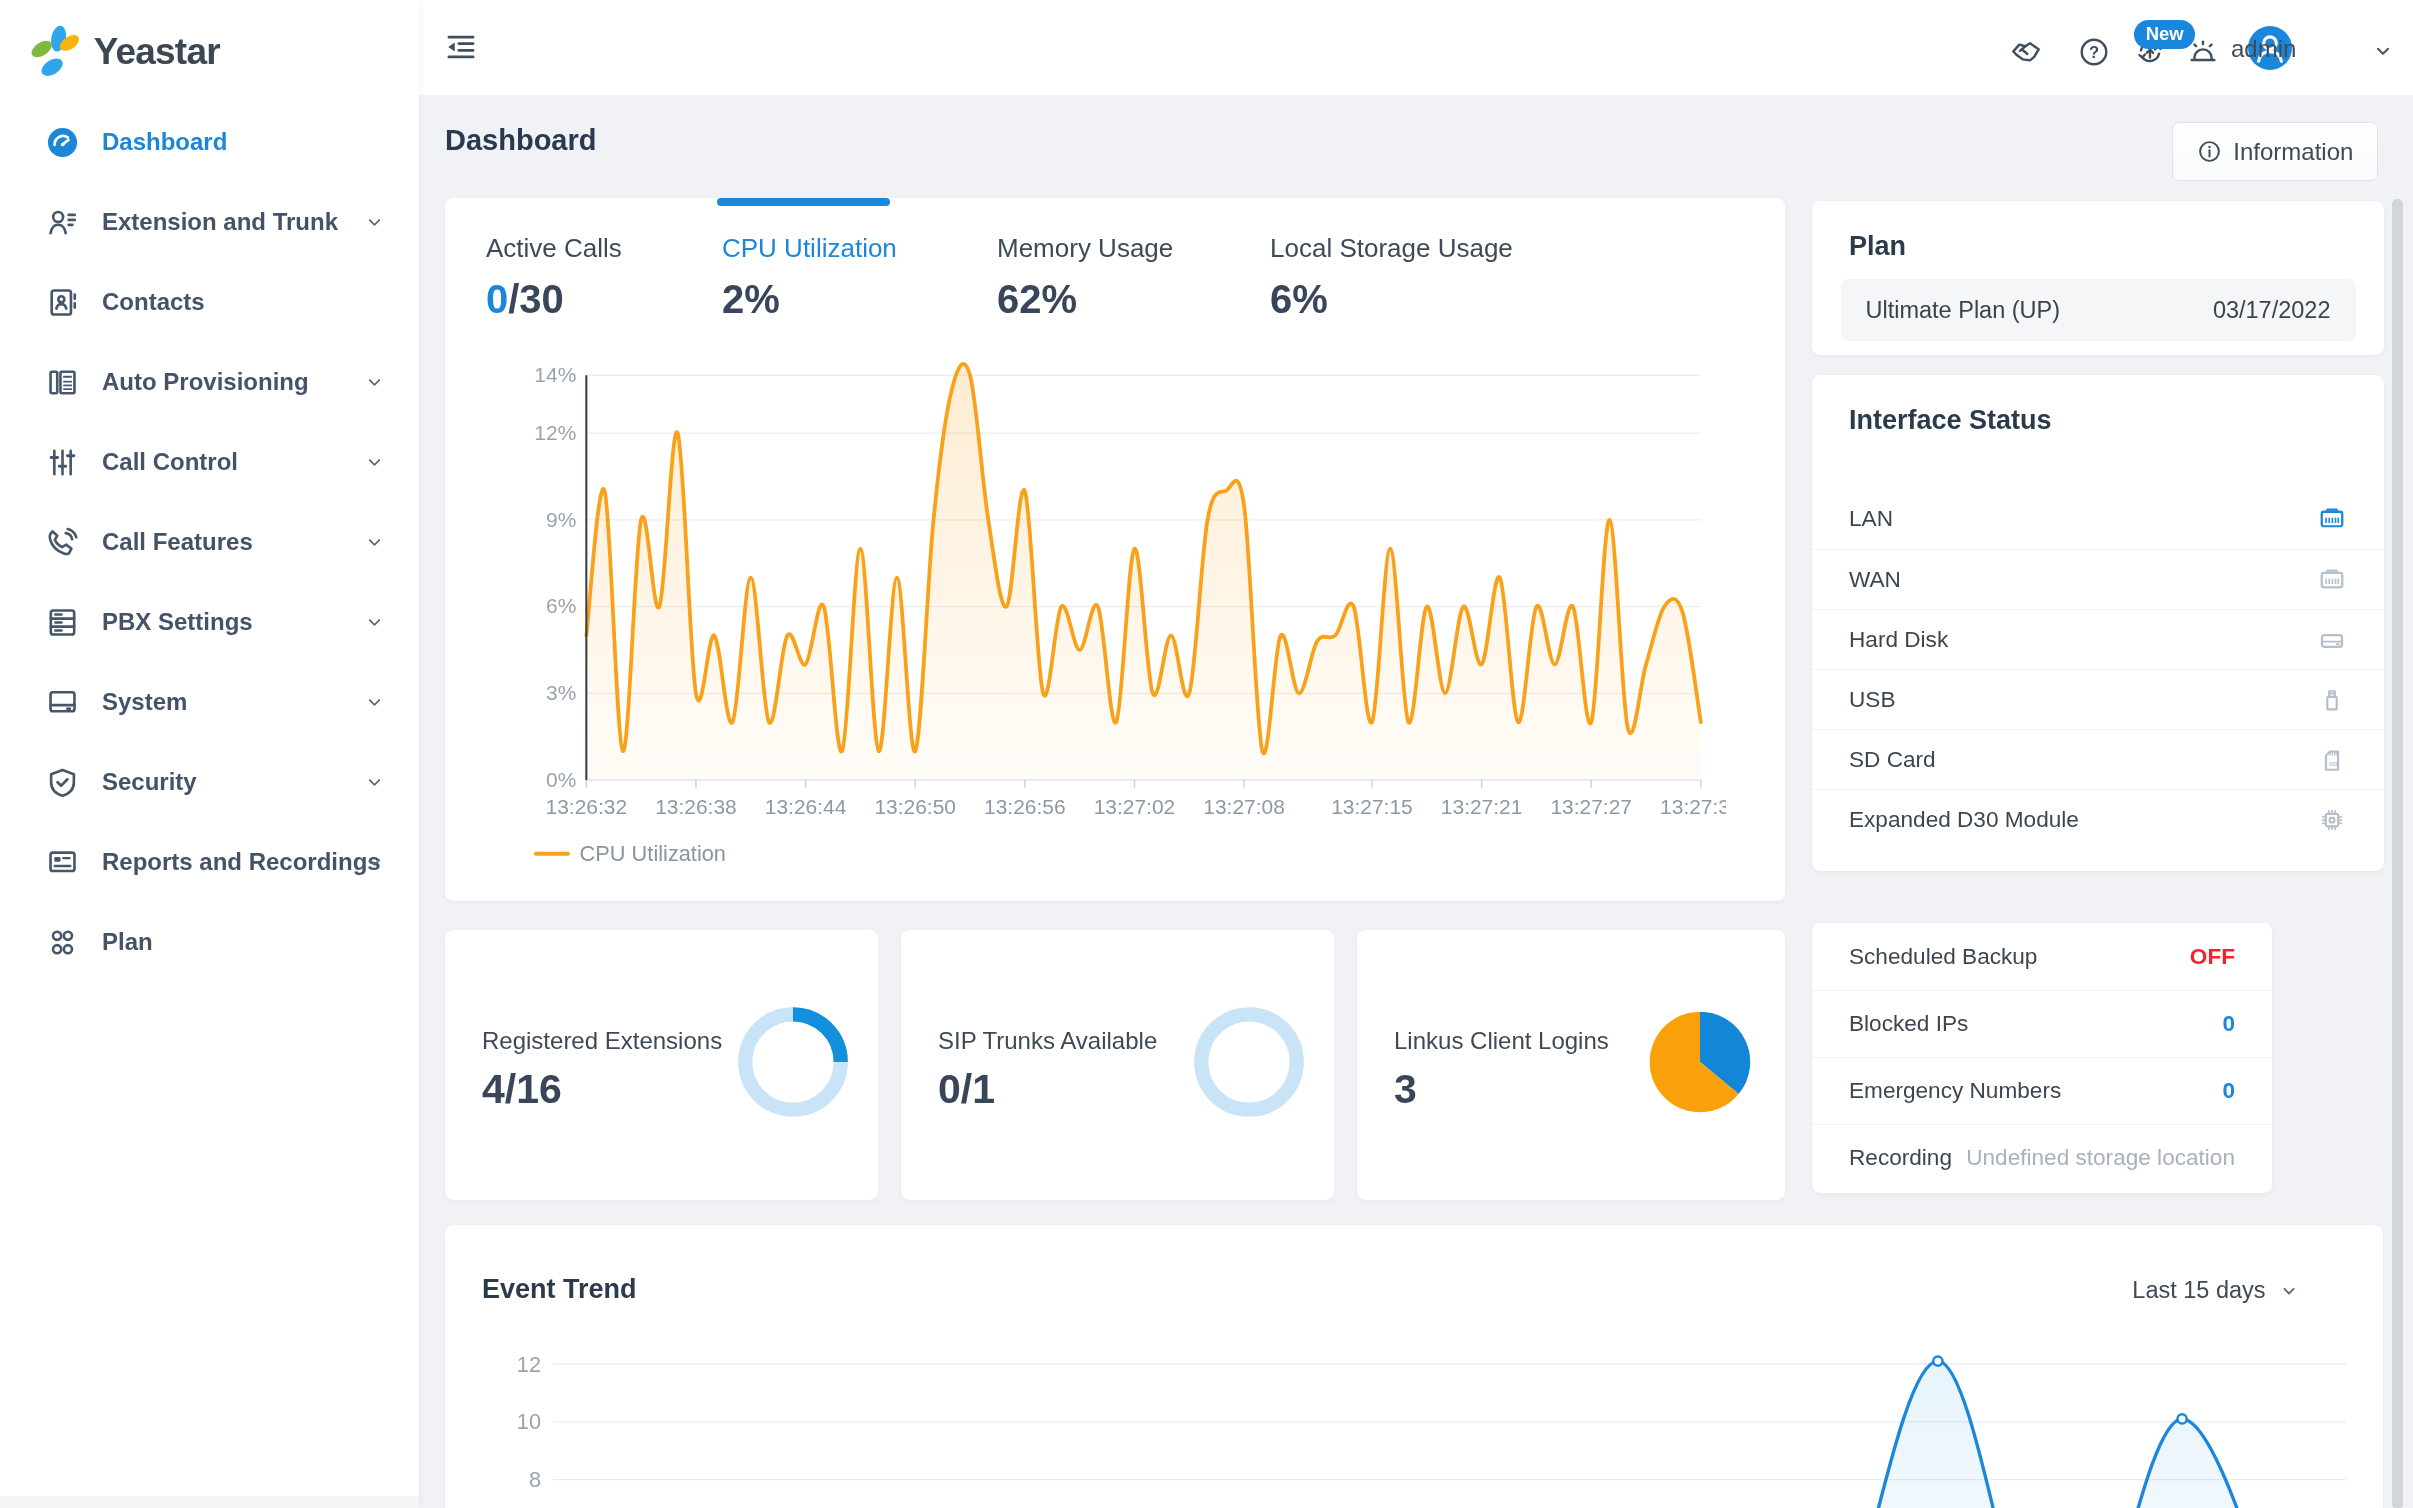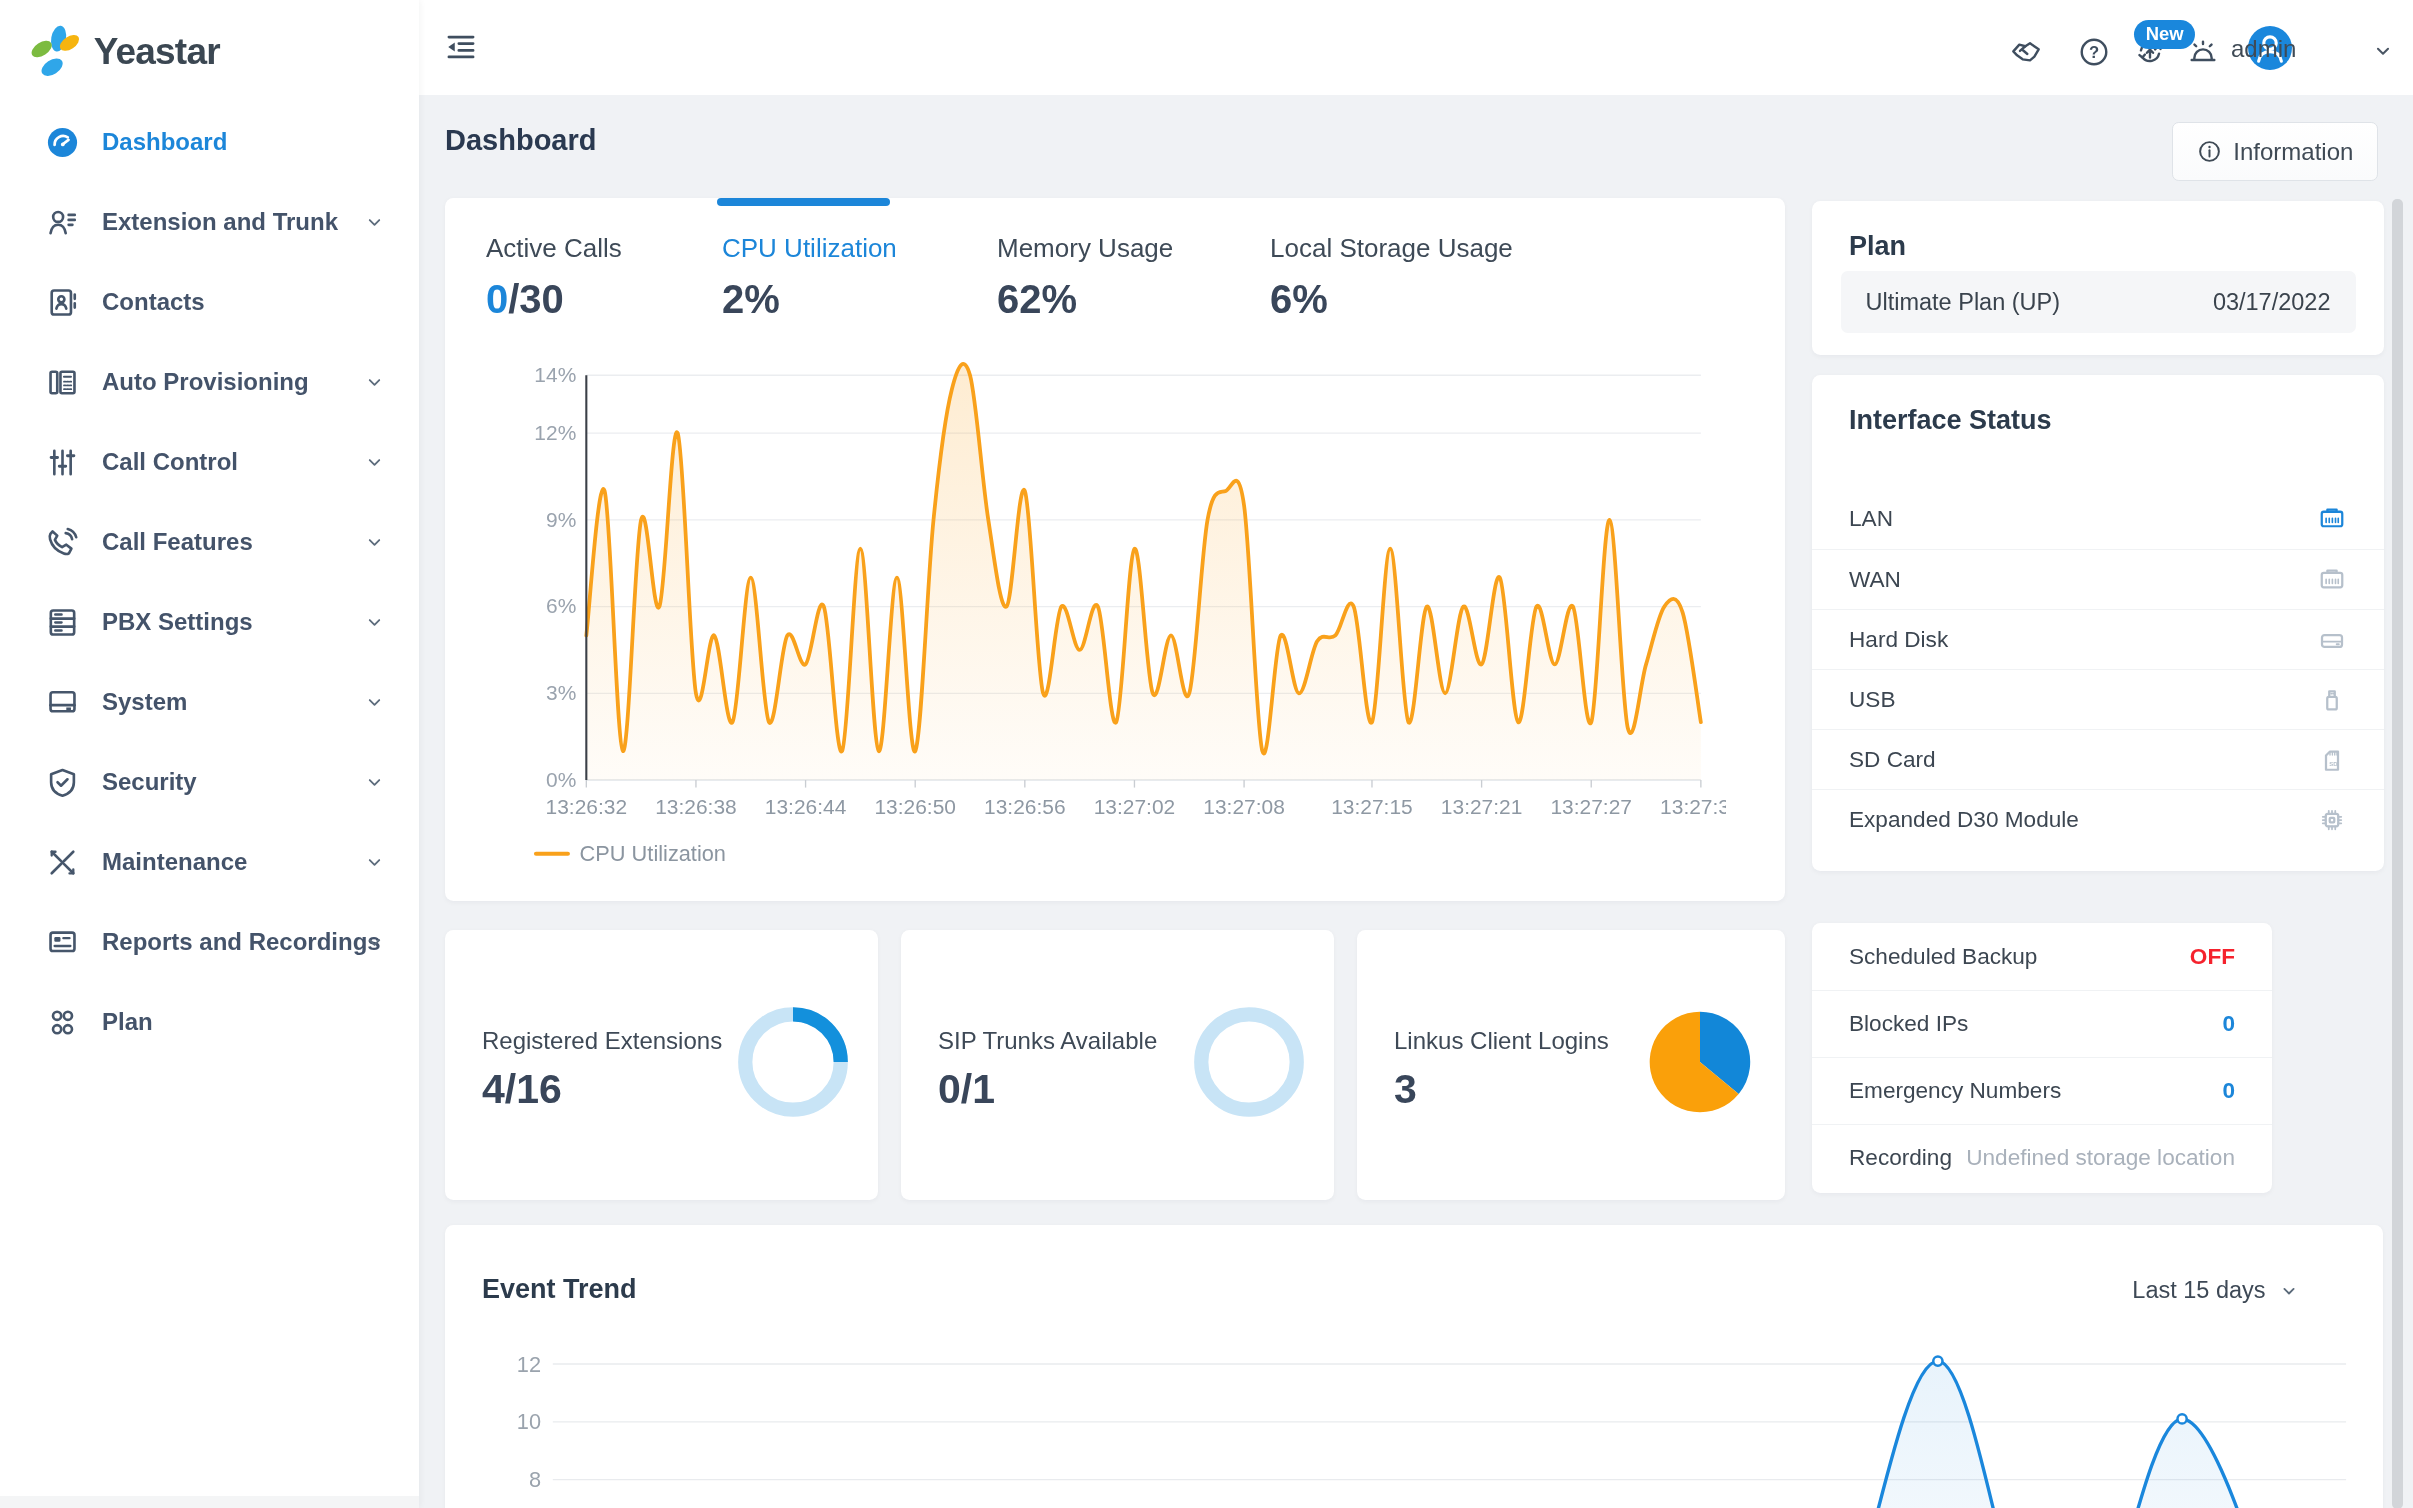--- a/index.html
+++ b/index.html
@@ -51,21 +51,21 @@
   .mini-card .m-value { position:absolute; left:37px; top:136px; font-size:41px; font-weight:700; color:#39465a; }
   .mini-chart { position:absolute; right:18.4px; top:65px; width:134px; height:134px; }
   #event-card { left:445px; top:1225px; width:1938px; height:436px; }
   #event-title { position:absolute; left:37px; top:49px; font-size:27px; font-weight:700; color:#2c3b4c; }
   #event-range { position:absolute; right:84px; top:52px; font-size:23.5px; color:#3e4956; cursor:pointer;
     display:flex; align-items:center; }
   #event-range .chev { margin-left:13.4px; color:#5b6a7a; }
   
   #plan-card { left:1812px; top:201px; width:572px; height:154px; }
   .r-title { position:absolute; left:37px; top:30px; font-size:27px; font-weight:700; color:#2c3b4c; }
-  #plan-row { position:absolute; left:28.5px; top:70px; width:515px; height:62px; background:#f5f6f8;
+  #plan-row { position:absolute; left:28.5px; top:78px; width:515px; height:62px; background:#f5f6f8;
     border-radius:6.7px; display:flex; align-items:center; justify-content:space-between; padding:0 25px;
     font-size:23.5px; color:#3a434d; }
   #iface-card { left:1812px; top:375px; width:572px; height:496px; }
   #iface-rows { position:absolute; left:0; top:114px; width:572px; }
   .iface-row { height:60px; display:flex; align-items:center; justify-content:space-between; padding:0 37px; }
   .iface-row + .iface-row { border-top:1.7px solid #f0f2f4; }
   .iface-row .if-label { font-size:22.6px; color:#3c4651; }
   .iface-row .if-icon { width:30px; height:30px; color:#b6c0cb; }
   .iface-row .if-icon.on { color:#1c86d9; }
   #status-card { left:1812px; top:923px; width:460px; height:270px; }
@@ -218,36 +218,20 @@
       <div class="side-item">
         <span class="s-icon" style="color:#46566b">
           <svg viewBox="0 0 24 24" width="35" height="35">
             <g fill="none" stroke="currentColor" stroke-width="1.8" stroke-linecap="round" stroke-linejoin="round">
               <path d="M12 3.4l7.8 2.9v5.6c0 4.8-3.3 7.9-7.8 9.2-4.5-1.3-7.8-4.4-7.8-9.2V6.3z"></path>
               <path d="M8.6 11.8l2.4 2.4 4.4-4.4"></path>
             </g>
           </svg>
         </span>
     <span class="side-label">Security</span>
-    <span class="chev">
-          <svg viewBox="0 0 24 24" width="19" height="19">
-            <path d="M6 9.5l6 6 6-6" fill="none" stroke="currentColor" stroke-width="2.3" stroke-linecap="round" stroke-linejoin="round"></path>
-          </svg>
-        </span>
-      </div>
-      <div class="side-item">
-        <span class="s-icon" style="color:#46566b">
-          <svg viewBox="0 0 24 24" width="35" height="35">
-            <g fill="none" stroke="currentColor" stroke-width="1.8" stroke-linecap="round" stroke-linejoin="round">
-              <path d="M4.6 19.4L19.4 4.6M10.9 10.9L4.6 4.6M13.1 13.1l6.3 6.3"></path>
-              <path d="M4.6 7.2V4.6h2.6M19.4 16.8v2.6h-2.6" stroke-width="1.6"></path>
-            </g>
-          </svg>
-        </span>
-    <span class="side-label">Maintenance</span>
     <span class="chev">
           <svg viewBox="0 0 24 24" width="19" height="19">
             <path d="M6 9.5l6 6 6-6" fill="none" stroke="currentColor" stroke-width="2.3" stroke-linecap="round" stroke-linejoin="round"></path>
           </svg>
         </span>
       </div>
       <div class="side-item">
         <span class="s-icon" style="color:#46566b">
           <svg viewBox="0 0 24 24" width="35" height="35">
             <g fill="none" stroke="currentColor" stroke-width="1.8" stroke-linecap="round" stroke-linejoin="round">

